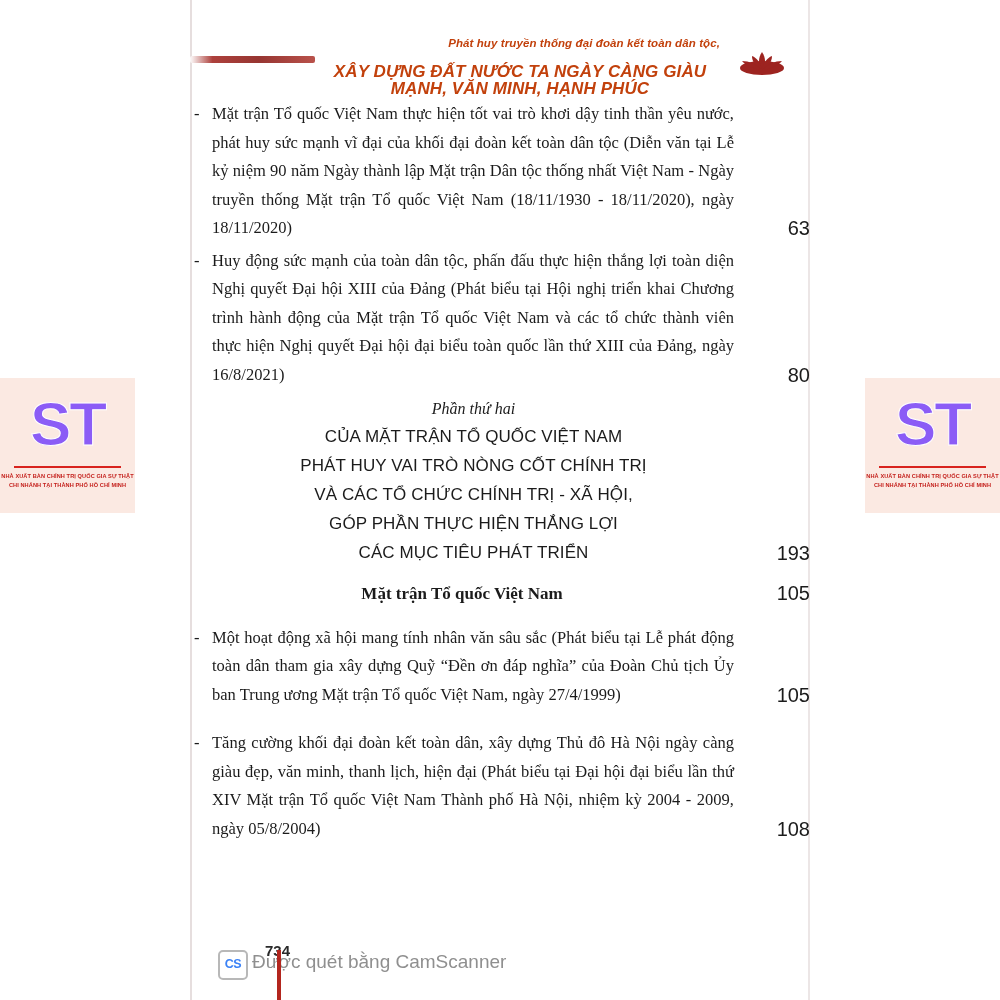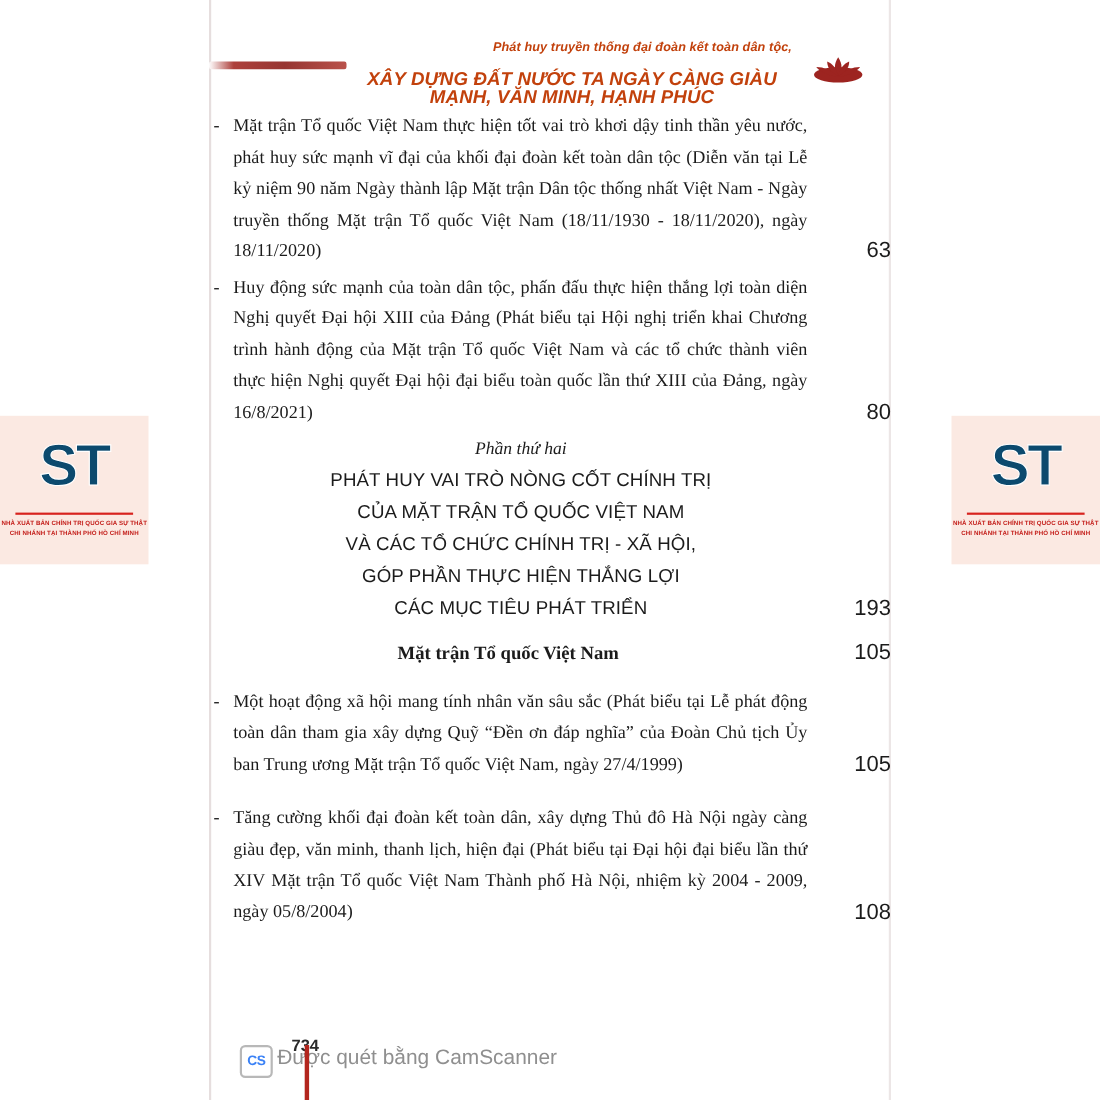--- a/index.html
+++ b/index.html
@@ -194,23 +194,23 @@
   .wm-left { left: 0px; }
   .wm-right { left: 865px; }
   .wm-st {
     position: absolute;
     left: 0;
     top: 10px;
     width: 135px;
     text-align: center;
     font-family: "Liberation Sans", sans-serif;
     font-weight: bold;
-    font-size: 53px;
+    font-size: 62px;
     line-height: 72px;
-    color: #0c4a6e;
+    color: #8b5cf6;
     letter-spacing: -2px;
     -webkit-text-stroke: 1px #ffffff;
   }
   .wm-rule {
     position: absolute;
     left: 14px;
     top: 88px;
     width: 107px;
     height: 2px;
     background: #d8231e;
@@ -321,22 +321,22 @@
       <div class="dash">-</div>
       <div class="entry-text">Huy động sức mạnh của toàn dân tộc, phấn đấu thực hiện thắng lợi toàn diện Nghị quyết Đại hội XIII của Đảng (Phát biểu tại Hội nghị triển khai Chương trình hành động của Mặt trận Tổ quốc Việt Nam và các tổ chức thành viên thực hiện Nghị quyết Đại hội đại biểu toàn quốc lần thứ XIII của Đảng, ngày 16/8/2021)</div>
       <div class="pagenum bottom-aligned">80</div>
     </div>
   </div>
 
   <div class="part">
     <div class="part-row">
       <div class="part-block">
         <div class="part-sub">Phần thứ hai</div>
+        <div class="part-title">CỦA MẶT TRẬN TỔ QUỐC VIỆT NAM</div>
         <div class="part-title">PHÁT HUY VAI TRÒ NÒNG CỐT CHÍNH TRỊ</div>
-        <div class="part-title">CỦA MẶT TRẬN TỔ QUỐC VIỆT NAM</div>
         <div class="part-title">VÀ CÁC TỔ CHỨC CHÍNH TRỊ - XÃ HỘI,</div>
         <div class="part-title">GÓP PHẦN THỰC HIỆN THẮNG LỢI</div>
         <div class="part-title">CÁC MỤC TIÊU PHÁT TRIỂN</div>
       </div>
       <div class="pagenum">193</div>
     </div>
   </div>
 
   <div class="section-title-row">
     <div class="section-title">Mặt trận Tổ quốc Việt Nam</div>

